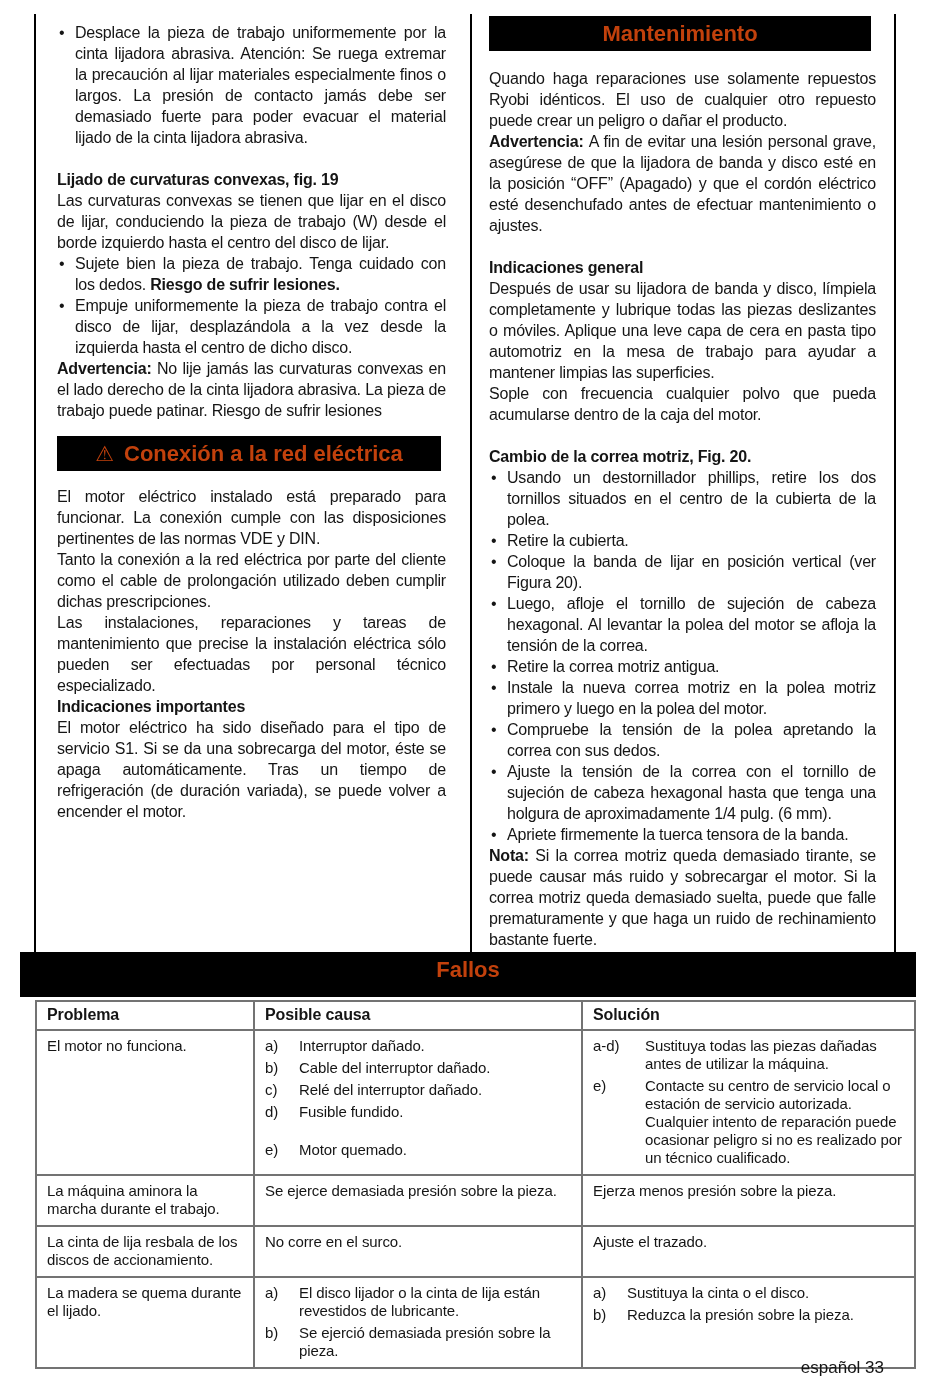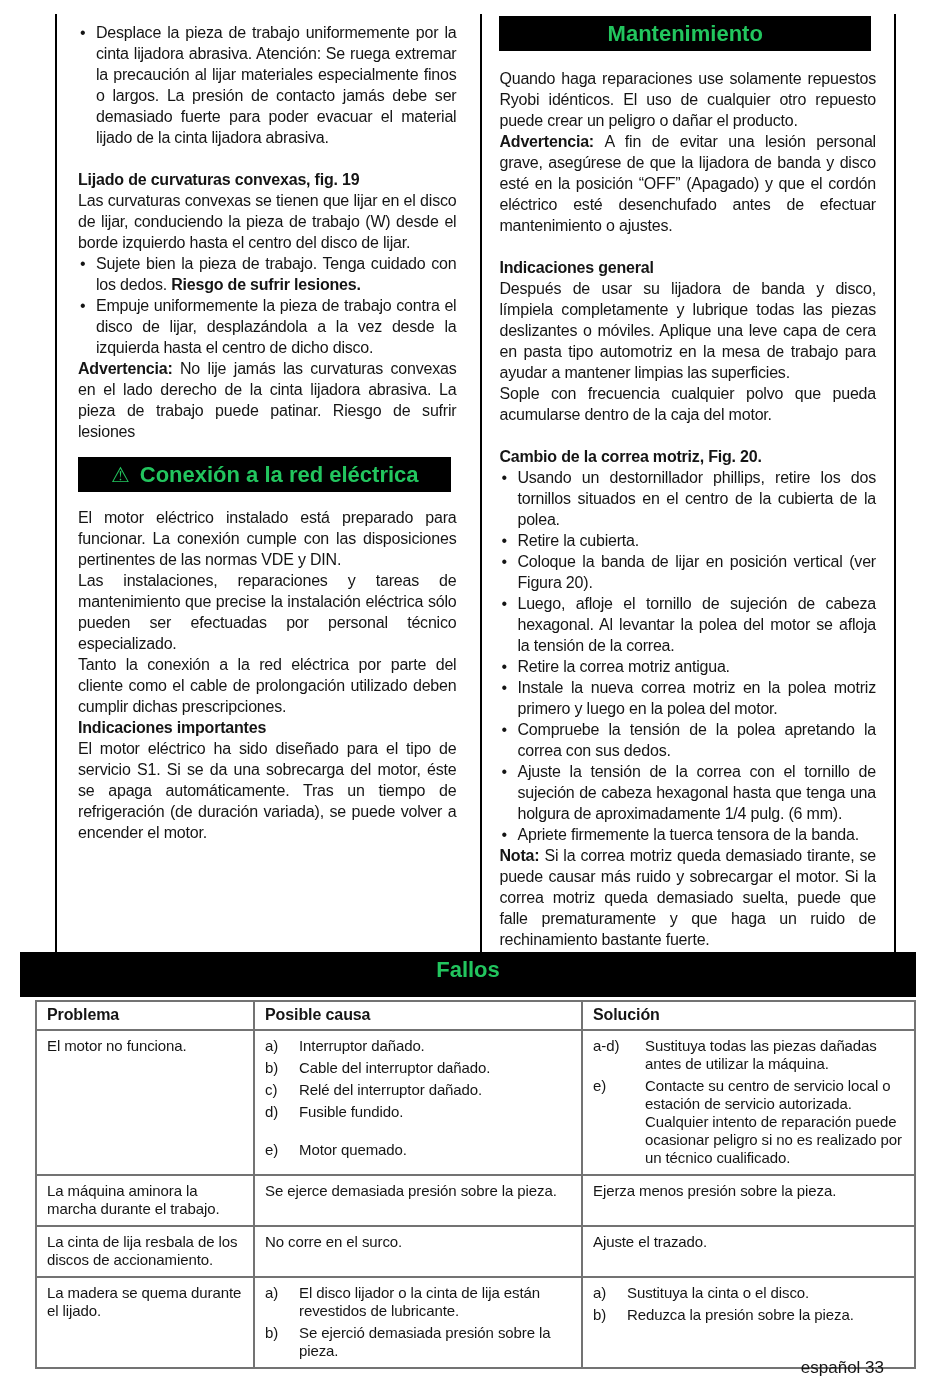--- a/index.html
+++ b/index.html
@@ -10,33 +10,33 @@
     -webkit-font-smoothing:antialiased;
   }
   .page { position:absolute; inset:0; background:#fff; }
 
   
   .columns {
     position:absolute; left:34px; top:14px; width:862px; height:938px;
     display:flex; box-sizing:border-box;
   }
   .col { box-sizing:border-box; font-size:16px; line-height:21px; letter-spacing:-0.2px; overflow:hidden; }
-  .col-left  { width:438px; border-left:2px solid #000; border-right:2px solid #000; padding:8px 24px 0 21px;margin-left:21px; }
+  .col-left  { width:438px; border-left:2px solid #000; border-right:2px solid #000; padding:8px 24px 0 21px; }
   .col-right { width:424px; border-right:2px solid #000; padding:2px 18px 0 17px; }
 
   p { margin:0; text-align:justify; }
   .subhead { margin:0; font-size:inherit; font-weight:bold; text-align:left; }
   .gap-above { margin-top:21px; }
 
   ul.blist { margin:0; padding:0; list-style:none; }
   ul.blist li { position:relative; padding-left:18px; text-align:justify; }
   ul.blist li::before { content:"\2022"; position:absolute; left:2px; top:0; }
 
   .bar {
-    background:#000; color:#22c55e; font-weight:bold;
+    background:#000; color:#c2410c; font-weight:bold;
     text-align:center; font-size:22px; height:35px; line-height:35px;
     letter-spacing:0;
   }
   .bar-left { margin:15px 5px 15px 0; }
   .bar-right { margin:0 5px 17px 0; }
   .warn { font-weight:normal; margin-right:10px; font-size:21px; }
 
   .fallos-bar { position:absolute; left:20px; top:952px; width:896px; height:45px; line-height:36px; }
 
   table.faults {
@@ -75,22 +75,22 @@
         <li><span>Sujete bien la pieza de trabajo. Tenga cuidado con los dedos. </span><b>Riesgo de sufrir lesiones.</b></li>
         <li>Empuje uniformemente la pieza de trabajo contra el disco de lijar, desplazándola a la vez desde la izquierda hasta el centro de dicho disco.</li>
       </ul>
       <p><b>Advertencia: </b><span>No lije jamás las curvaturas convexas en el lado derecho de la cinta lijadora abrasiva. La pieza de trabajo puede patinar. Riesgo de sufrir lesiones</span></p>
 
       <div class="bar bar-left">
         <span class="warn">⚠</span><span>Conexión a la red eléctrica</span>
       </div>
 
       <p>El motor eléctrico instalado está preparado para funcionar. La conexión cumple con las disposiciones pertinentes de las normas VDE y DIN.</p>
+      <p>Tanto la conexión a la red eléctrica por parte del cliente como el cable de prolongación utilizado deben cumplir dichas prescripciones.</p>
       <p>Las instalaciones, reparaciones y tareas de mantenimiento que precise la instalación eléctrica sólo pueden ser efectuadas por personal técnico especializado.</p>
-      <p>Tanto la conexión a la red eléctrica por parte del cliente como el cable de prolongación utilizado deben cumplir dichas prescripciones.</p>
       <h3 class="subhead">Indicaciones importantes</h3>
       <p>El motor eléctrico ha sido diseñado para el tipo de servicio S1. Si se da una sobrecarga del motor, éste se apaga automáticamente. Tras un tiempo de refrigeración (de duración variada), se puede volver a encender el motor.</p>
     </div>
 
     <div class="col col-right">
       <div class="bar bar-right">Mantenimiento</div>
 
       <p>Quando haga reparaciones use solamente repuestos Ryobi idénticos. El uso de cualquier otro repuesto puede crear un peligro o dañar el producto.</p>
       <p><b>Advertencia: </b><span>A fin de evitar una lesión personal grave, asegúrese de que la lijadora de banda y disco esté en la posición “OFF” (Apagado) y que el cordón eléctrico esté desenchufado antes de efectuar mantenimiento o ajustes.</span></p>
 

